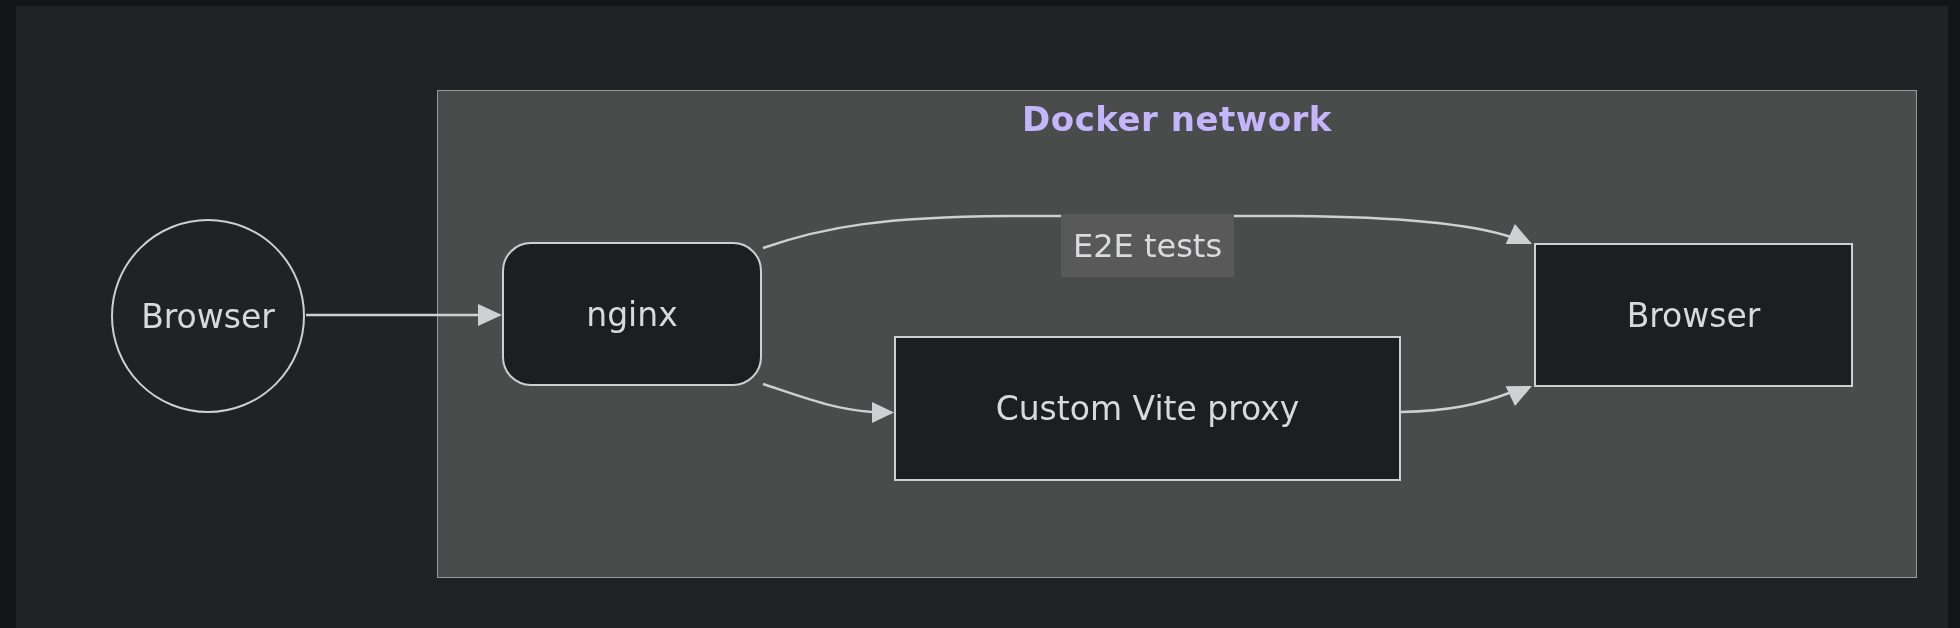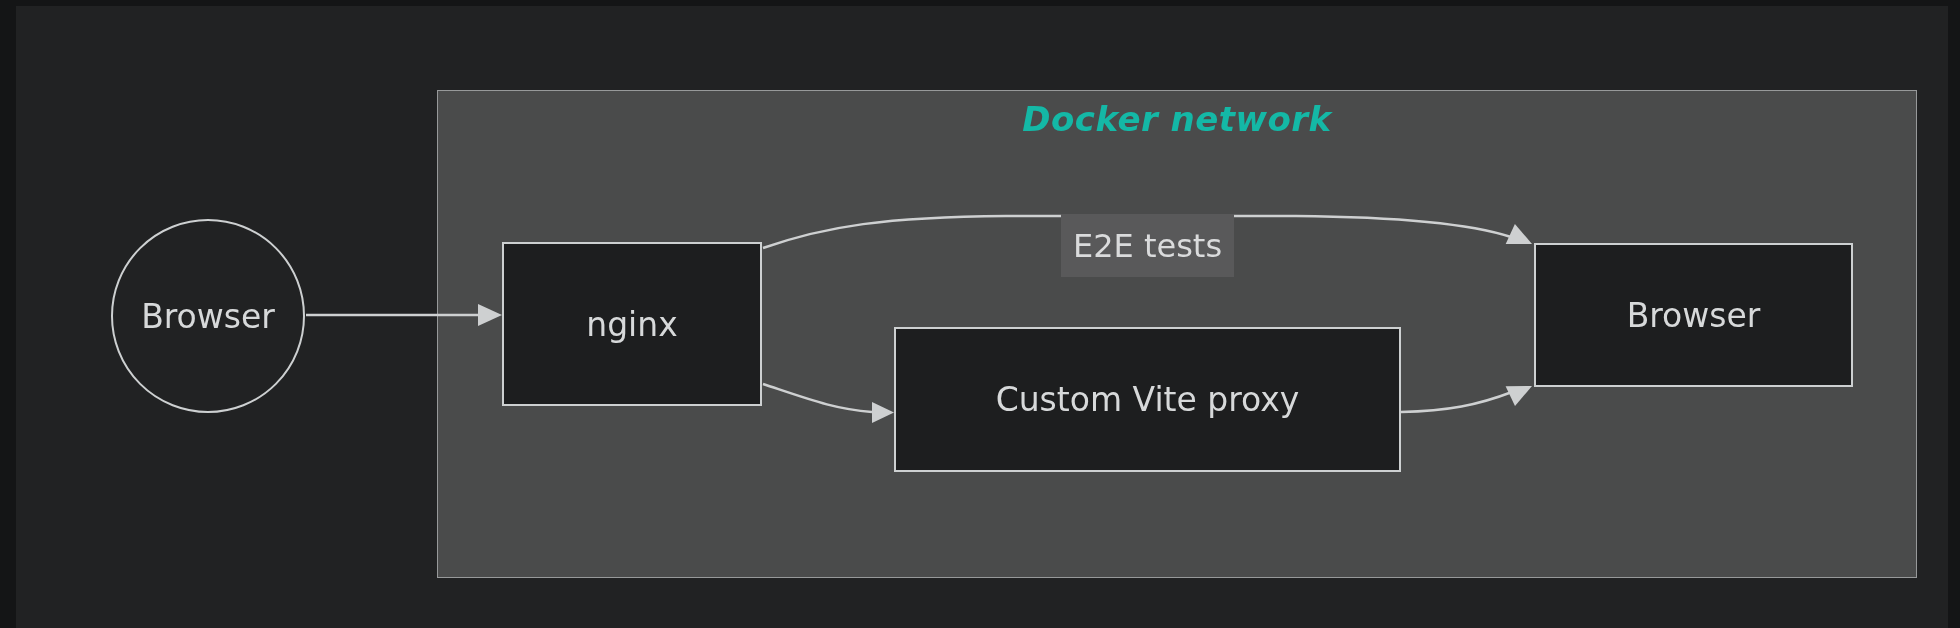--- a/index.html
+++ b/index.html
@@ -19,47 +19,46 @@
     position:absolute;
     left:421px;top:84px;width:1480px;height:488px;
     background:#4a4b4b;
     border:1.5px solid #97999a;
     box-sizing:border-box;
   }
   .cluster-title{
     position:absolute;
     left:0;top:8px;width:100%;
     text-align:center;
-    color:#14b8a6;
+    color:#c4b5fd;
     font-size:34px;
     font-weight:700;
     letter-spacing:.5px;
-    font-style:italic;
   }
   .edges{
     position:absolute;left:0;top:0;width:1960px;height:628px;
     pointer-events:none;
   }
   .node{
     position:absolute;
     display:flex;align-items:center;justify-content:center;
     background:#1d1e1f;
     border:2px solid #cdd0d1;
     box-sizing:border-box;
     color:#d7d9da;
     font-size:33px;
   }
   .node-circle{
     left:95px;top:213px;width:194px;height:194px;
     border-radius:50%;
     background:#212223;
     justify-content:center;
   }
-  .node-nginx{left:486px;top:236px;width:260px;height:164px;}
-  .node-vite{left:878px;top:321px;width:507px;height:145px;}
+  .node-nginx{left:486px;top:236px;width:260px;height:144px;border-radius:29px;}
+  .node-vite{left:878px;top:330px;width:507px;height:145px;}
   .node-backend{left:1518px;top:237px;width:319px;height:144px;}
   .edge-label{
     position:absolute;
     left:1045px;top:178px;width:173px;height:63px;
     display:flex;align-items:center;justify-content:center;
     background:#59595a;
     color:#dadbdc;
     font-size:32px;
     margin-top:30px;
   }

